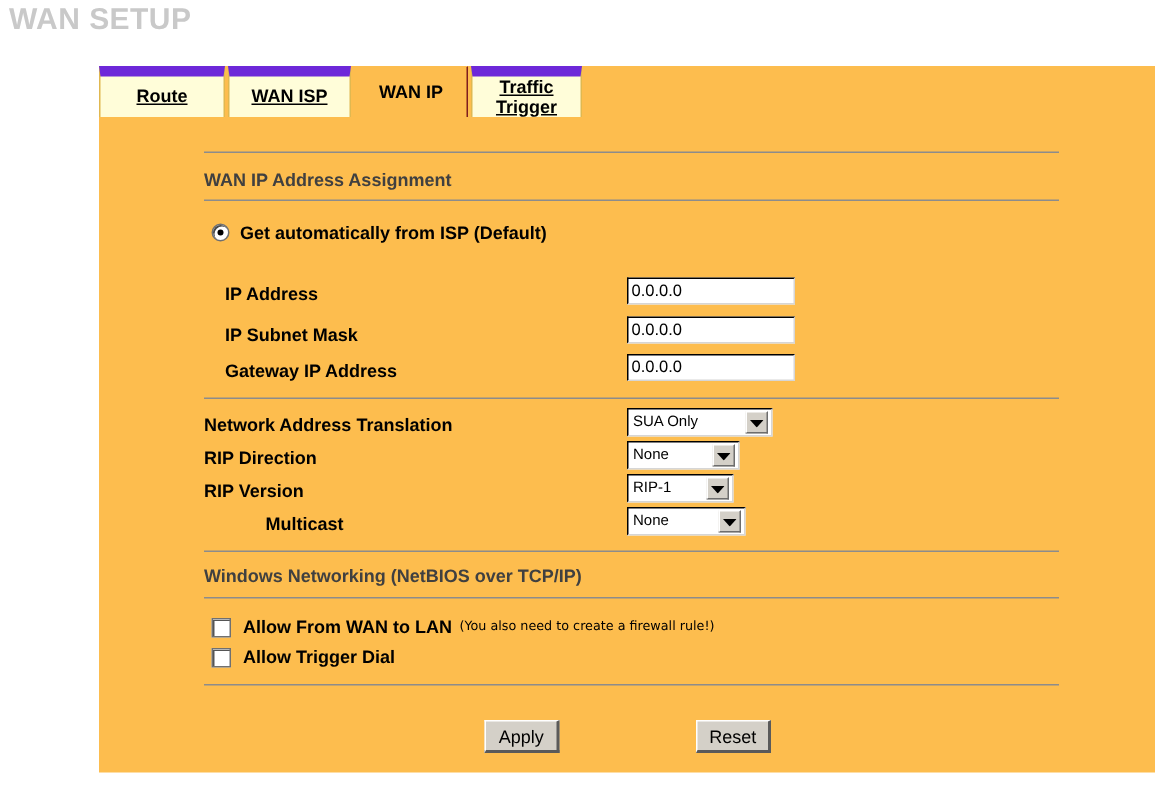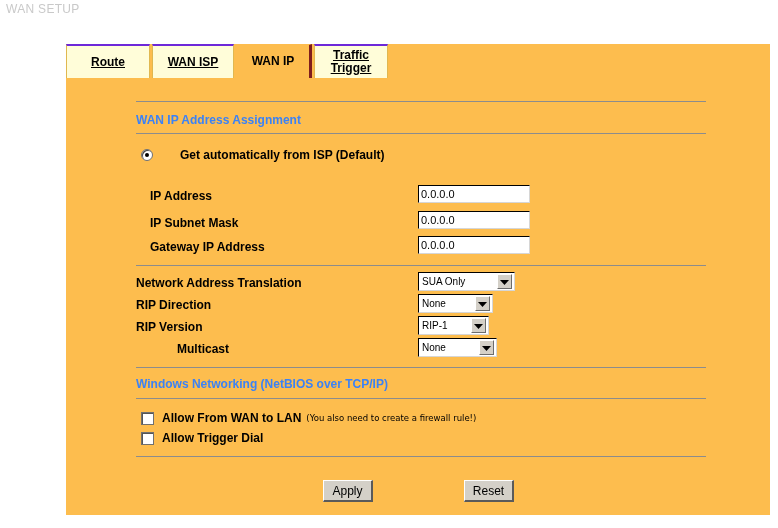--- a/index.html
+++ b/index.html
@@ -18,43 +18,43 @@
     position: relative;
     width: 778px;
     height: 528px;
   }
 
   
   .page-title {
     position: absolute;
     left: 6px;
     top: 2px;
-    font-size: 12px;
-    font-weight: normal;
+    font-size: 20px;
+    font-weight: bold;
     color: #c9c9c9;
     letter-spacing: 0.3px;
     white-space: nowrap;
   }
 
   
   .tab-strip {
     position: absolute;
     left: 66px;
     top: 44px;
     height: 34px;
     width: 704px;
     background: #fdbd4e;
     display: flex;
     align-items: flex-start;
     box-sizing: border-box;
   }
   .tab {
     height: 34px;
     background: #fffdd9;
-    border-top: 2px solid #6d28d9;
+    border-top: 7px solid #6d28d9;
     border-left: 1px solid #e0b850;
     border-right: 1px solid #e0b850;
     box-sizing: border-box;
     margin-right: 2px;
     display: flex;
     align-items: center;
     justify-content: center;
     text-align: center;
     font-size: 12px;
     font-weight: bold;
@@ -64,21 +64,21 @@
     cursor: pointer;
   }
   .tab .tab-label {
     text-decoration: underline;
     display: block;
   }
   .tab.active {
     background: #fdbd4e;
     border-top: 1px solid #fdbd4e;
     border-left: 1px solid #fdbd4e;
-    border-right: 3px solid #7f1d1d;
+    border-right: 1px solid #7f1d1d;
   }
   .tab.active .tab-label {
     text-decoration: none;
   }
   .tab.w-route   { width: 84px; }
   .tab.w-wanisp  { width: 82px; }
   .tab.w-wanip   { width: 76px; }
   .tab.w-wanmac  { width: 82px; }
   .tab.w-traffic { width: 74px; }
   .tab.two-line .tab-label { white-space: pre-line; }
@@ -101,21 +101,21 @@
     height: 1px;
     background: #8c8c8c;
   }
 
   
   .section-heading {
     position: absolute;
     left: 136px;
     font-size: 12px;
     font-weight: bold;
-    color: #3b82f6;
+    color: #404040;
     white-space: nowrap;
   }
 
   
   .field-label {
     position: absolute;
     font-size: 12px;
     font-weight: bold;
     color: #000;
     white-space: nowrap;
@@ -275,21 +275,21 @@
 Trigger</span>
     </div>
   </div>
 
   <div class="panel"></div>
 
   <div class="hr" style="top:101px;"></div>
   <div class="section-heading" style="top:113px;">WAN IP Address Assignment</div>
   <div class="hr" style="top:133px;"></div>
 
-  <div class="radio-row" style="top:148px;gap:20px;">
+  <div class="radio-row" style="top:148px;">
     <span class="radio checked"></span>
     <span class="opt-label">Get automatically from ISP (Default)</span>
   </div>
 
   <div class="field-label" style="left:150px; top:189px;">IP Address</div>
   <input class="txt" style="top: 185px;" type="text" value="0.0.0.0">
 
   <div class="field-label" style="left:150px; top:216px;">IP Subnet Mask</div>
   <input class="txt" style="top: 211px;" type="text" value="0.0.0.0">
 

